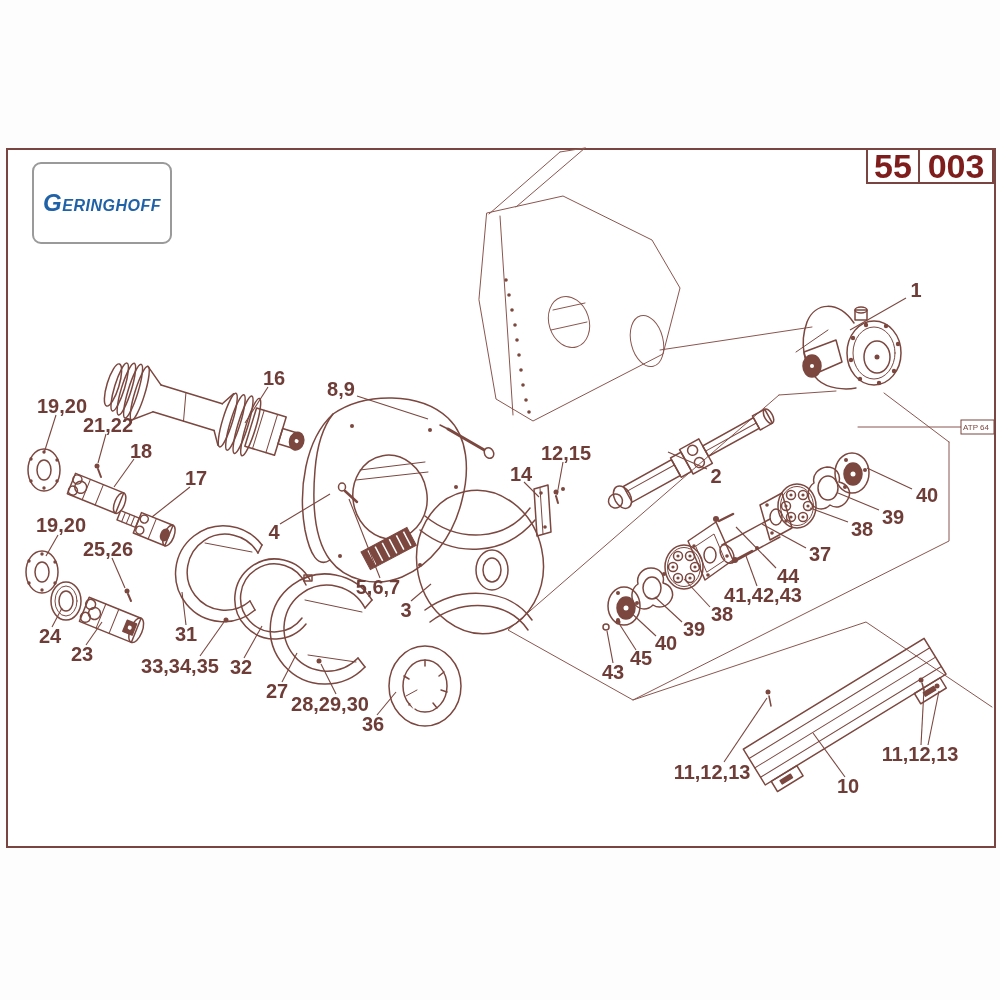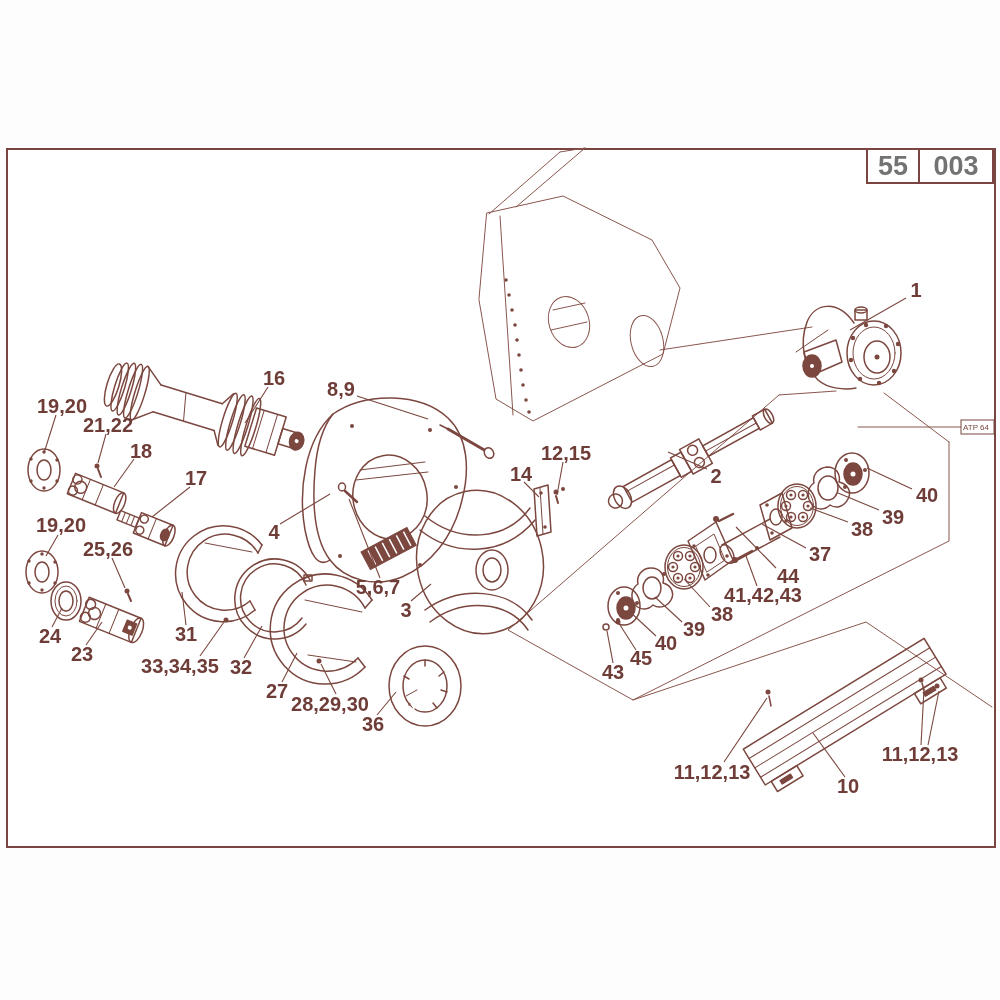--- a/index.html
+++ b/index.html
@@ -2,37 +2,40 @@
 <html><head>
 <meta charset="utf-8">
 <style>
   html,body{margin:0;padding:0;background:#fff;}
   #page{position:relative;width:1000px;height:1000px;background:#fdfdfd;font-family:"Liberation Sans",sans-serif;overflow:hidden;}
   #frame{position:absolute;left:6px;top:148px;width:986px;height:696px;border:2px solid #7a4540;background:#fff;}
   #logo-box{position:absolute;left:32px;top:162px;width:136px;height:78px;border:2px solid #9a9a9a;border-radius:9px;background:#fff;display:flex;align-items:center;justify-content:center;}
   #logo-text{color:#2062a8;font-style:italic;font-weight:bold;font-size:16px;letter-spacing:.5px;}
   #logo-text::first-letter{font-size:24px;}
   #code-box{position:absolute;left:866px;top:148px;width:128px;height:36px;border:2px solid #7a4540;display:flex;background:#fff;box-sizing:border-box;}
-  .code-cell{flex:1;display:flex;align-items:center;justify-content:center;color:#737373;font-weight:bold;font-size:27px;}
+  .code-cell{flex:1;display:flex;align-items:center;justify-content:center;color:#7f1d1d;font-weight:bold;font-size:34px;}
   .code-cell:first-child{border-right:2px solid #7a4540;flex:0 0 50px;}
   svg{position:absolute;left:0;top:0;}
   .ink{stroke:#7b473f;fill:none;stroke-width:1.5;stroke-linecap:round;stroke-linejoin:round;}
   .thin{stroke:#8a564e;fill:none;stroke-width:1;stroke-linecap:round;}
   .ldr{stroke:#7b473f;fill:none;stroke-width:1.1;}
   .dot{fill:#7b473f;stroke:none;}
   .dark{fill:#7b473f;stroke:#7b473f;}
   .lbl{font-family:"Liberation Sans",sans-serif;font-weight:bold;font-size:20px;fill:#6f3d38;text-anchor:middle;}
   .stamp{font-family:"Liberation Sans",sans-serif;font-size:8px;fill:#7b473f;}
 </style>
 </head>
 <body>
 
 <div id="page">
   <div id="frame"></div>
 
+  <div id="logo-box">
+    <span id="logo-text">GERINGHOFF</span>
+  </div>
 
   <div id="code-box">
     <div class="code-cell">55</div>
     <div class="code-cell">003</div>
   </div>
 
   <svg width="1000" height="1000" viewBox="0 0 1000 1000">
 
     <g class="thin">
       <line x1="660" y1="350" x2="812" y2="327"></line>

